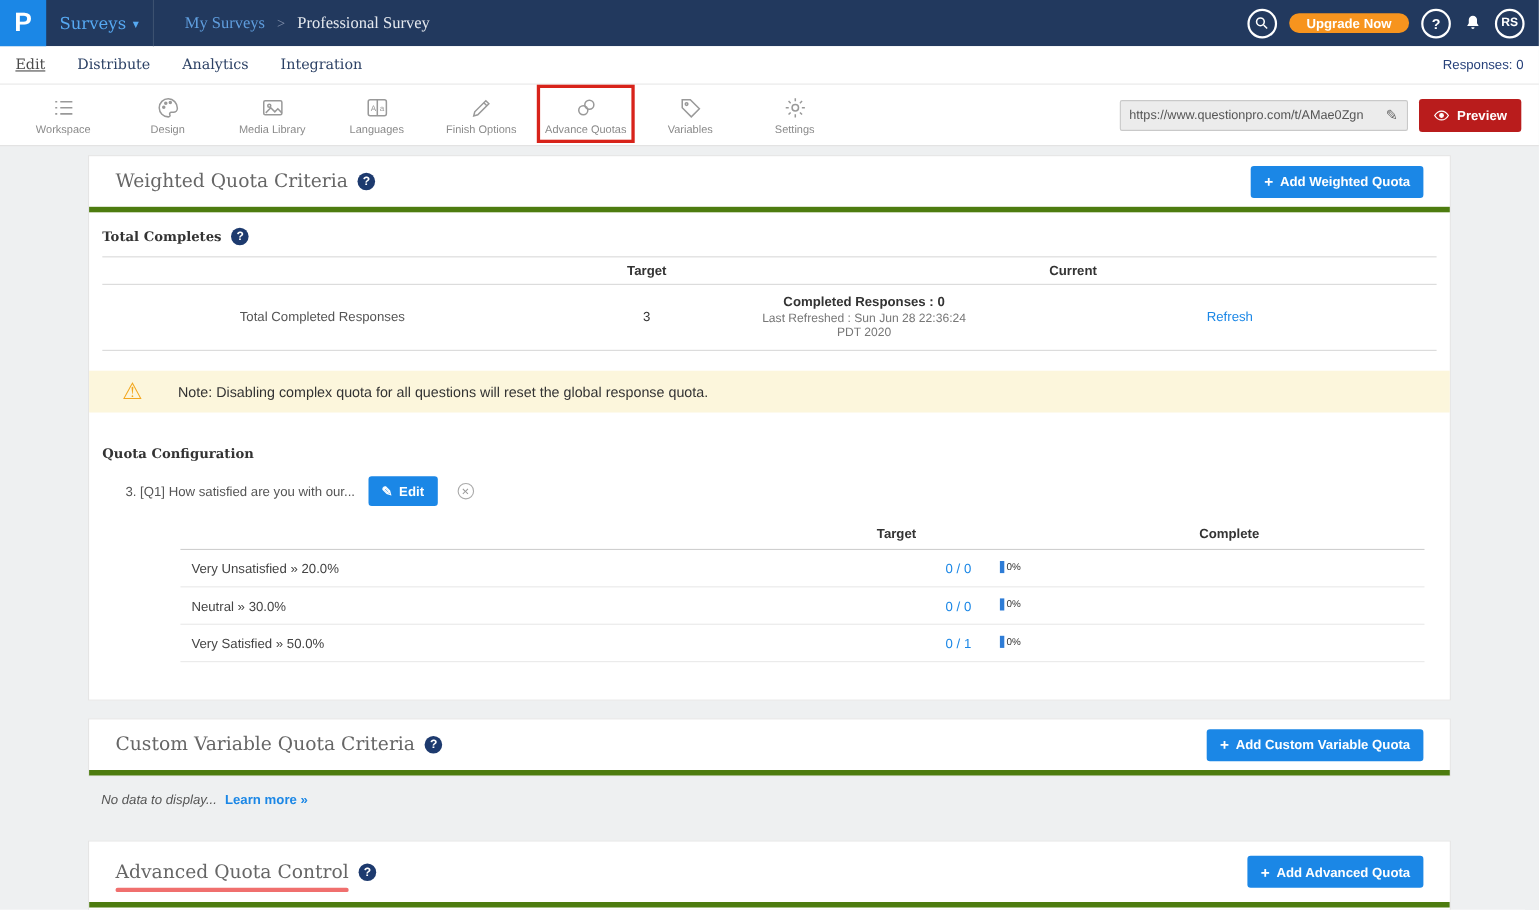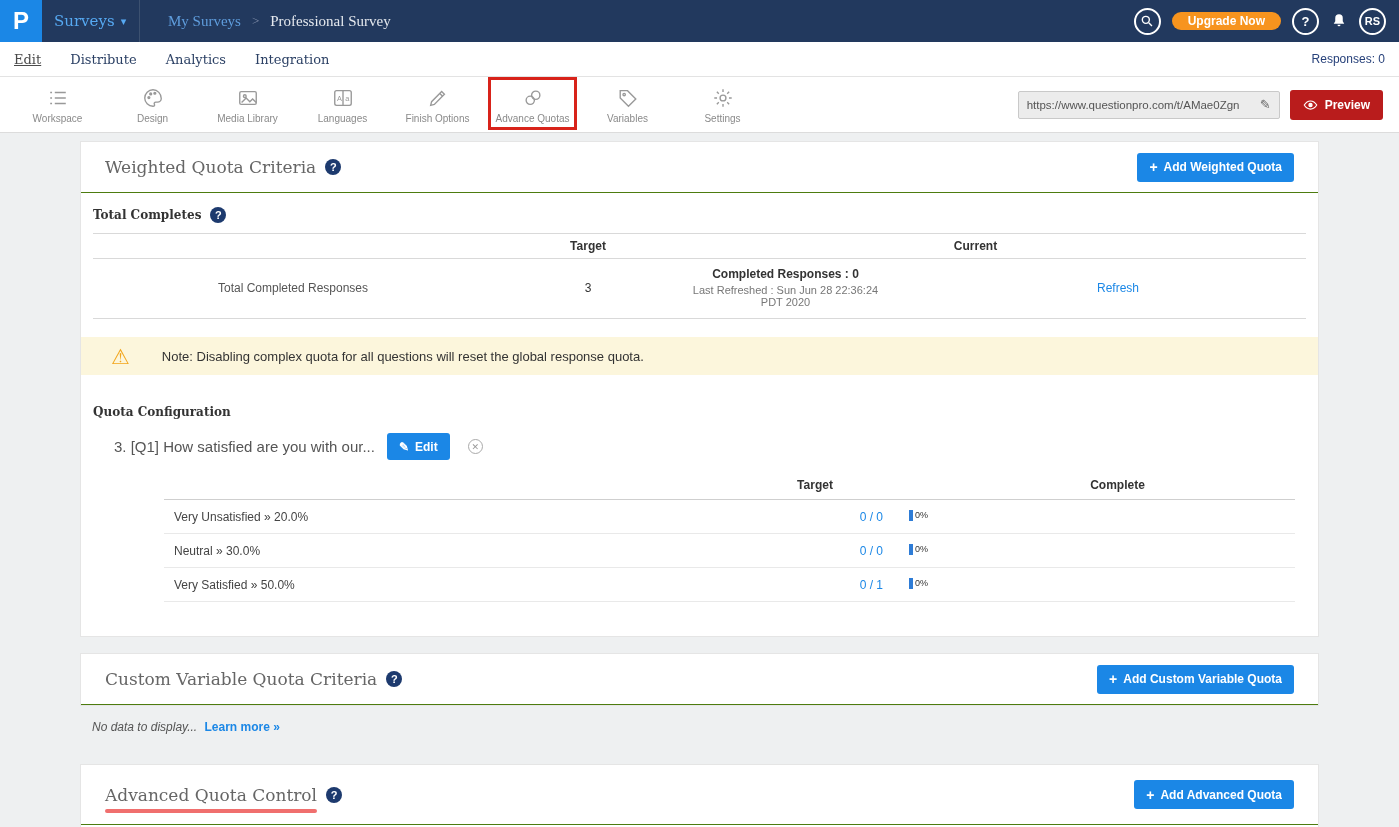--- a/index.html
+++ b/index.html
@@ -43,21 +43,21 @@
              display:flex; align-items:center; padding:0 8px; }
   .url-input { flex:1; border:none; background:transparent; font-size:11.5px; color:#555; outline:none;
                font-family:"Liberation Sans", sans-serif; }
   .url-pencil { color:#666; font-size:13px; padding-left:6px; cursor:pointer; }
   .preview-btn { height:30px; background:#b91c1c; color:#fff; border:none; border-radius:3px; font-size:12px;
                  font-weight:bold; display:flex; align-items:center; gap:7px; padding:0 13px; cursor:pointer; }
 
   
   .content { padding:8px 80px 0; }
   .card { background:#fff; border:1px solid #e5e5e5; }
-  .card-header { height:51px; display:flex; align-items:center; padding:0 24px; border-bottom:1px solid #4d7c0f; }
+  .card-header { height:51px; display:flex; align-items:center; padding:0 24px; border-bottom:5px solid #4d7c0f; }
   .card-title { font-family:"DejaVu Serif", serif; font-size:17px; color:#666; position:relative; }
   .red-underline { position:absolute; left:0; bottom:-8px; width:100%; height:4px; background:#f06f6e; border-radius:2px; }
   .help { width:16px; height:16px; border-radius:50%; background:#1d3a6e; color:#fff; font-size:11px; font-weight:bold;
           display:flex; align-items:center; justify-content:center; margin-left:9px; cursor:pointer; flex:0 0 16px;
           font-family:"Liberation Sans", sans-serif; }
   .add-btn { margin-left:auto; background:#1b87e6; color:#fff; border:none; border-radius:3px; height:29px;
              font-size:12px; font-weight:bold; display:flex; align-items:center; gap:6px; padding:0 12px; cursor:pointer; }
   .plus { font-size:14px; font-weight:bold; }
 
   .sec-heading { display:flex; align-items:center; padding:14px 12px 0; }
@@ -72,21 +72,21 @@
   .cr-line1 { font-weight:bold; color:#333; font-size:12px; }
   .cr-line2 { color:#777; font-size:11px; margin-top:3px; }
   .refresh { color:#1b87e6; cursor:pointer; padding-left:34px; }
 
   .note { margin-top:18px; background:#fcf6dc; height:38px; display:flex; align-items:center; padding:0 30px; gap:32px; }
   .warn { color:#f2a61d; font-size:21px; line-height:1; }
   .note-text { font-size:13px; color:#333; }
 
   .qc-heading { padding:30px 12px 0; }
   .q-row { display:flex; align-items:center; margin:14px 0 0 33px; gap:12px; }
-  .q-label { font-size:15px; color:#555; }
+  .q-label { font-size:12px; color:#555; }
   .edit-btn { background:#1b87e6; color:#fff; border-radius:3px; height:27px; padding:0 12px; font-size:12px;
               font-weight:bold; display:flex; align-items:center; gap:6px; border:none; cursor:pointer; }
   .dismiss { width:15px; height:15px; border:1px solid #aaa; border-radius:50%; color:#999; font-size:9px;
              display:flex; align-items:center; justify-content:center; margin-left:6px; cursor:pointer; }
 
   .qtable { margin:10px 23px 0 83px; }
   .qt-head, .qt-row { display:grid; grid-template-columns:1fr 250px 355px; align-items:center; }
   .qt-head { height:30px; border-bottom:1px solid #cfcfcf; font-weight:bold; font-size:12px; color:#333; }
   .qt-row { height:34px; border-bottom:1px solid #e9e9e9; font-size:12px; color:#444; }
   .qt-label { padding-left:10px; }

